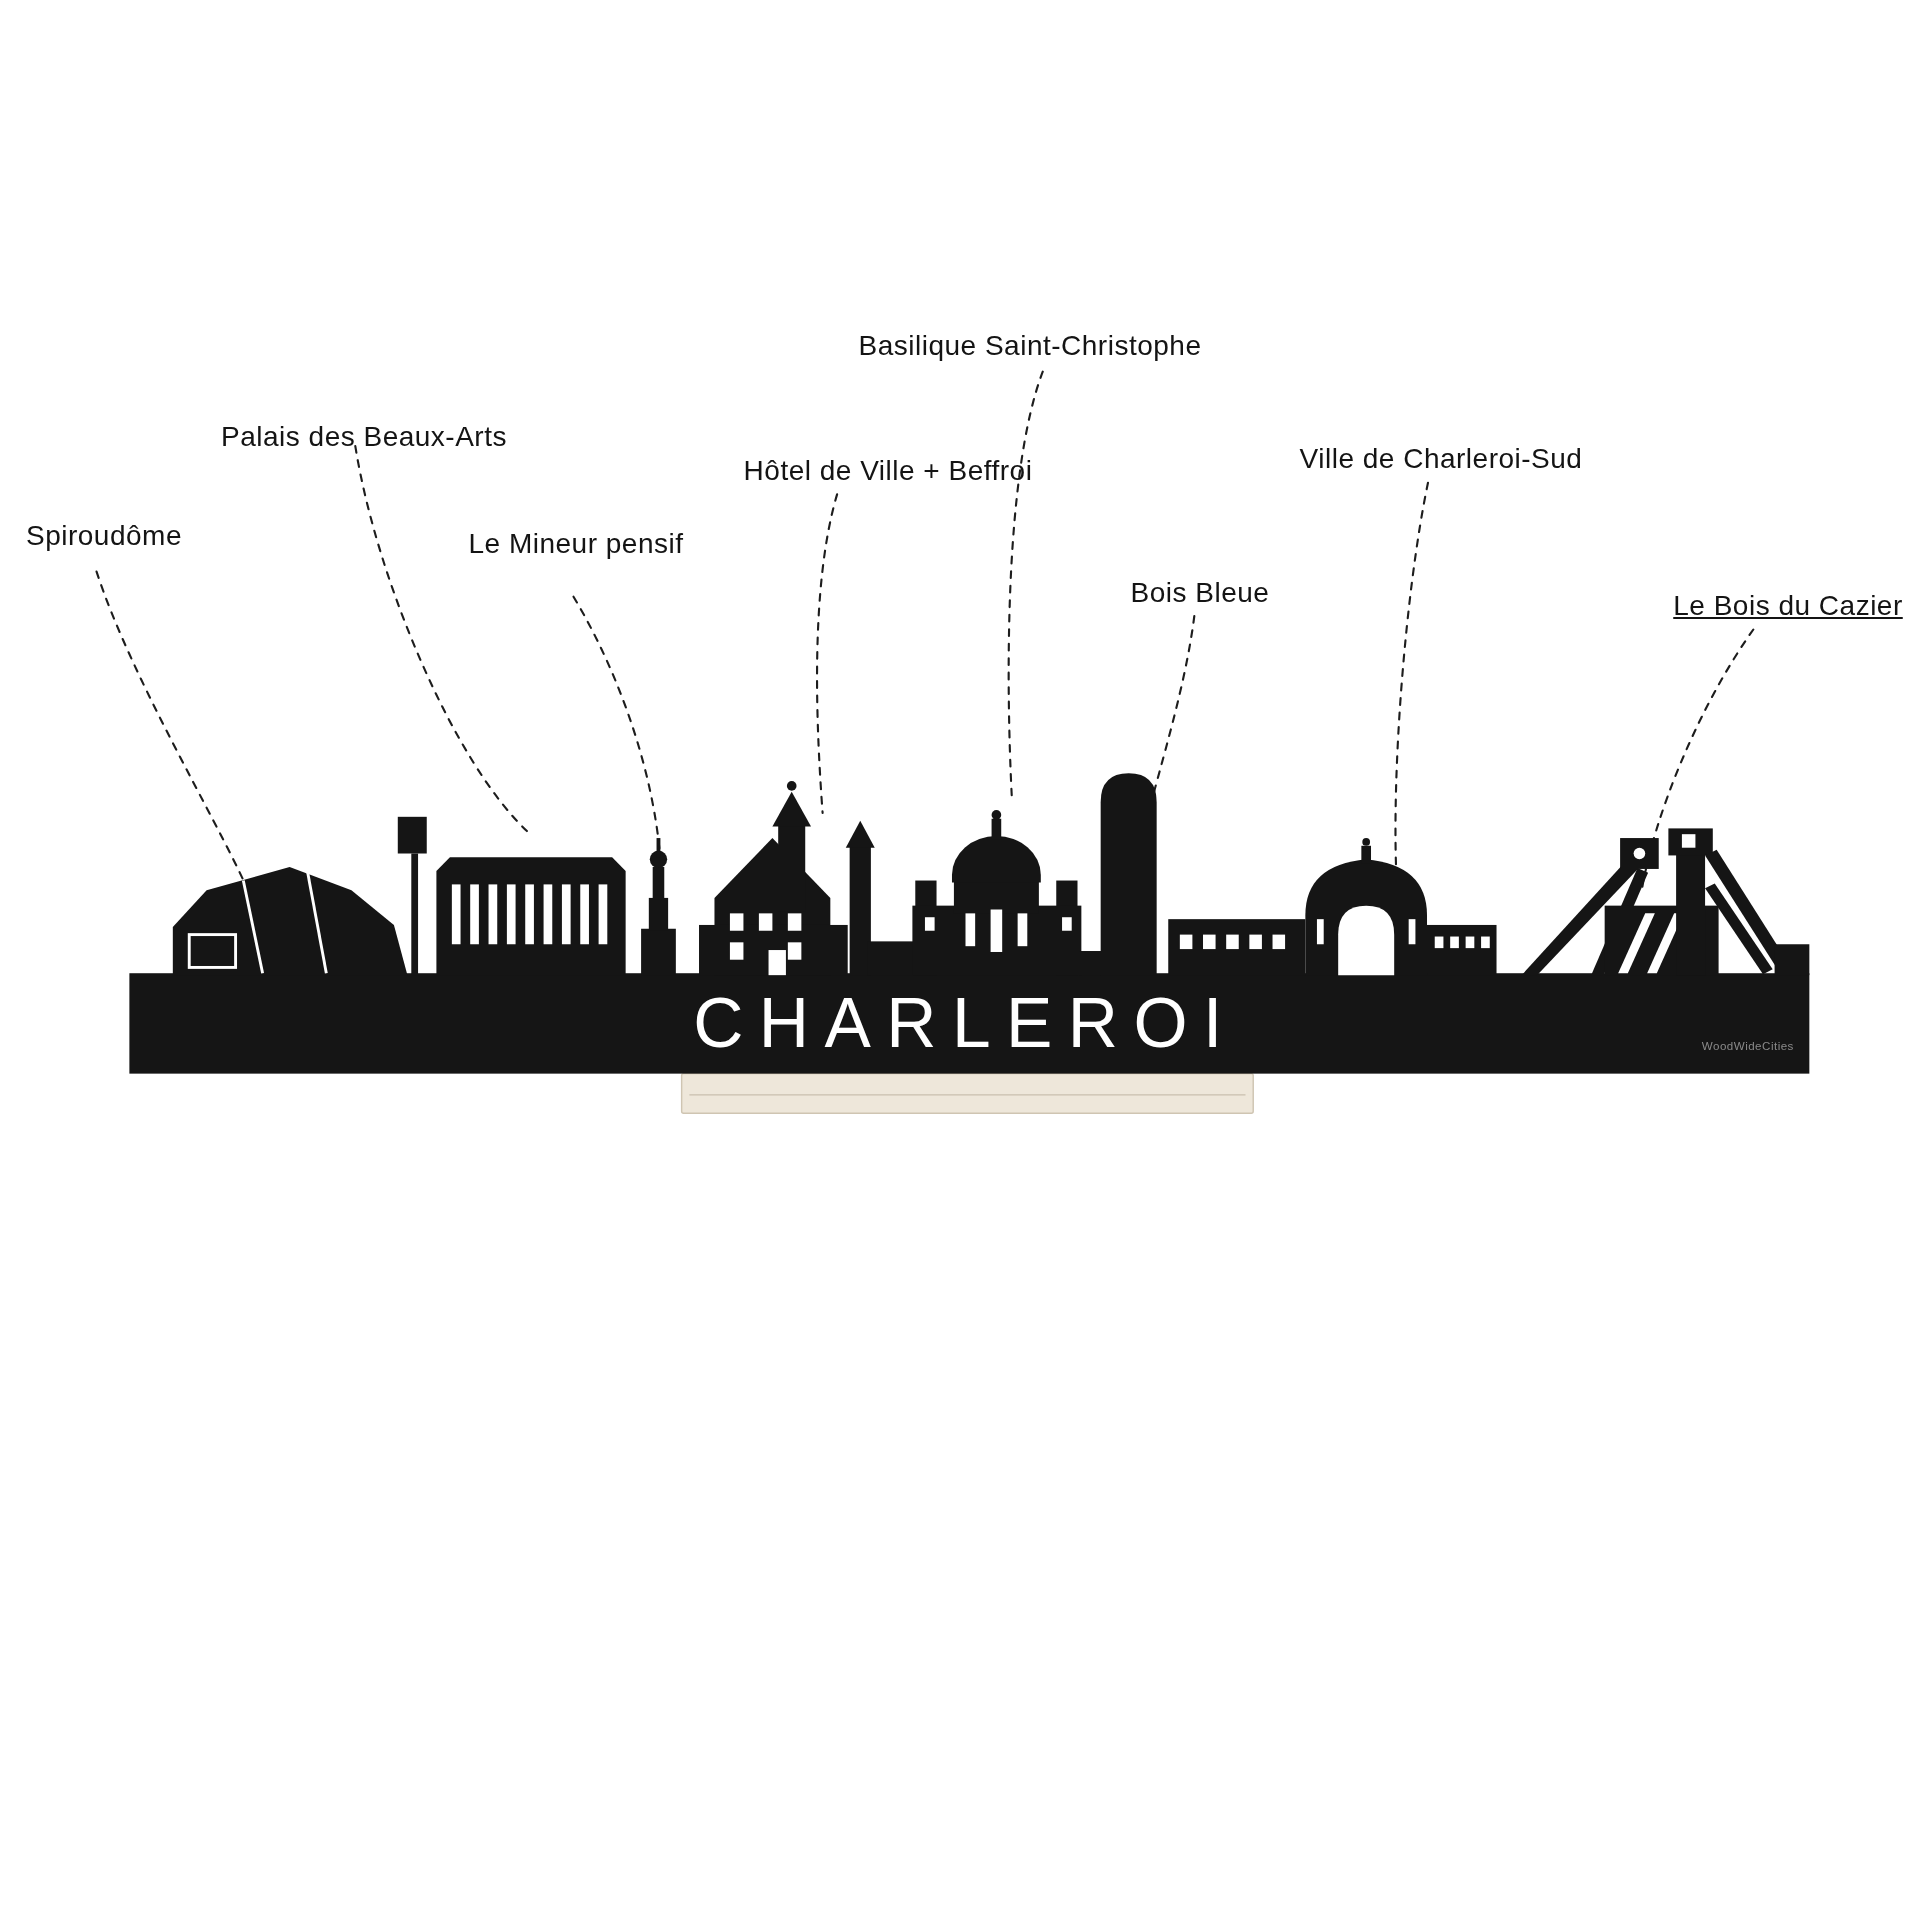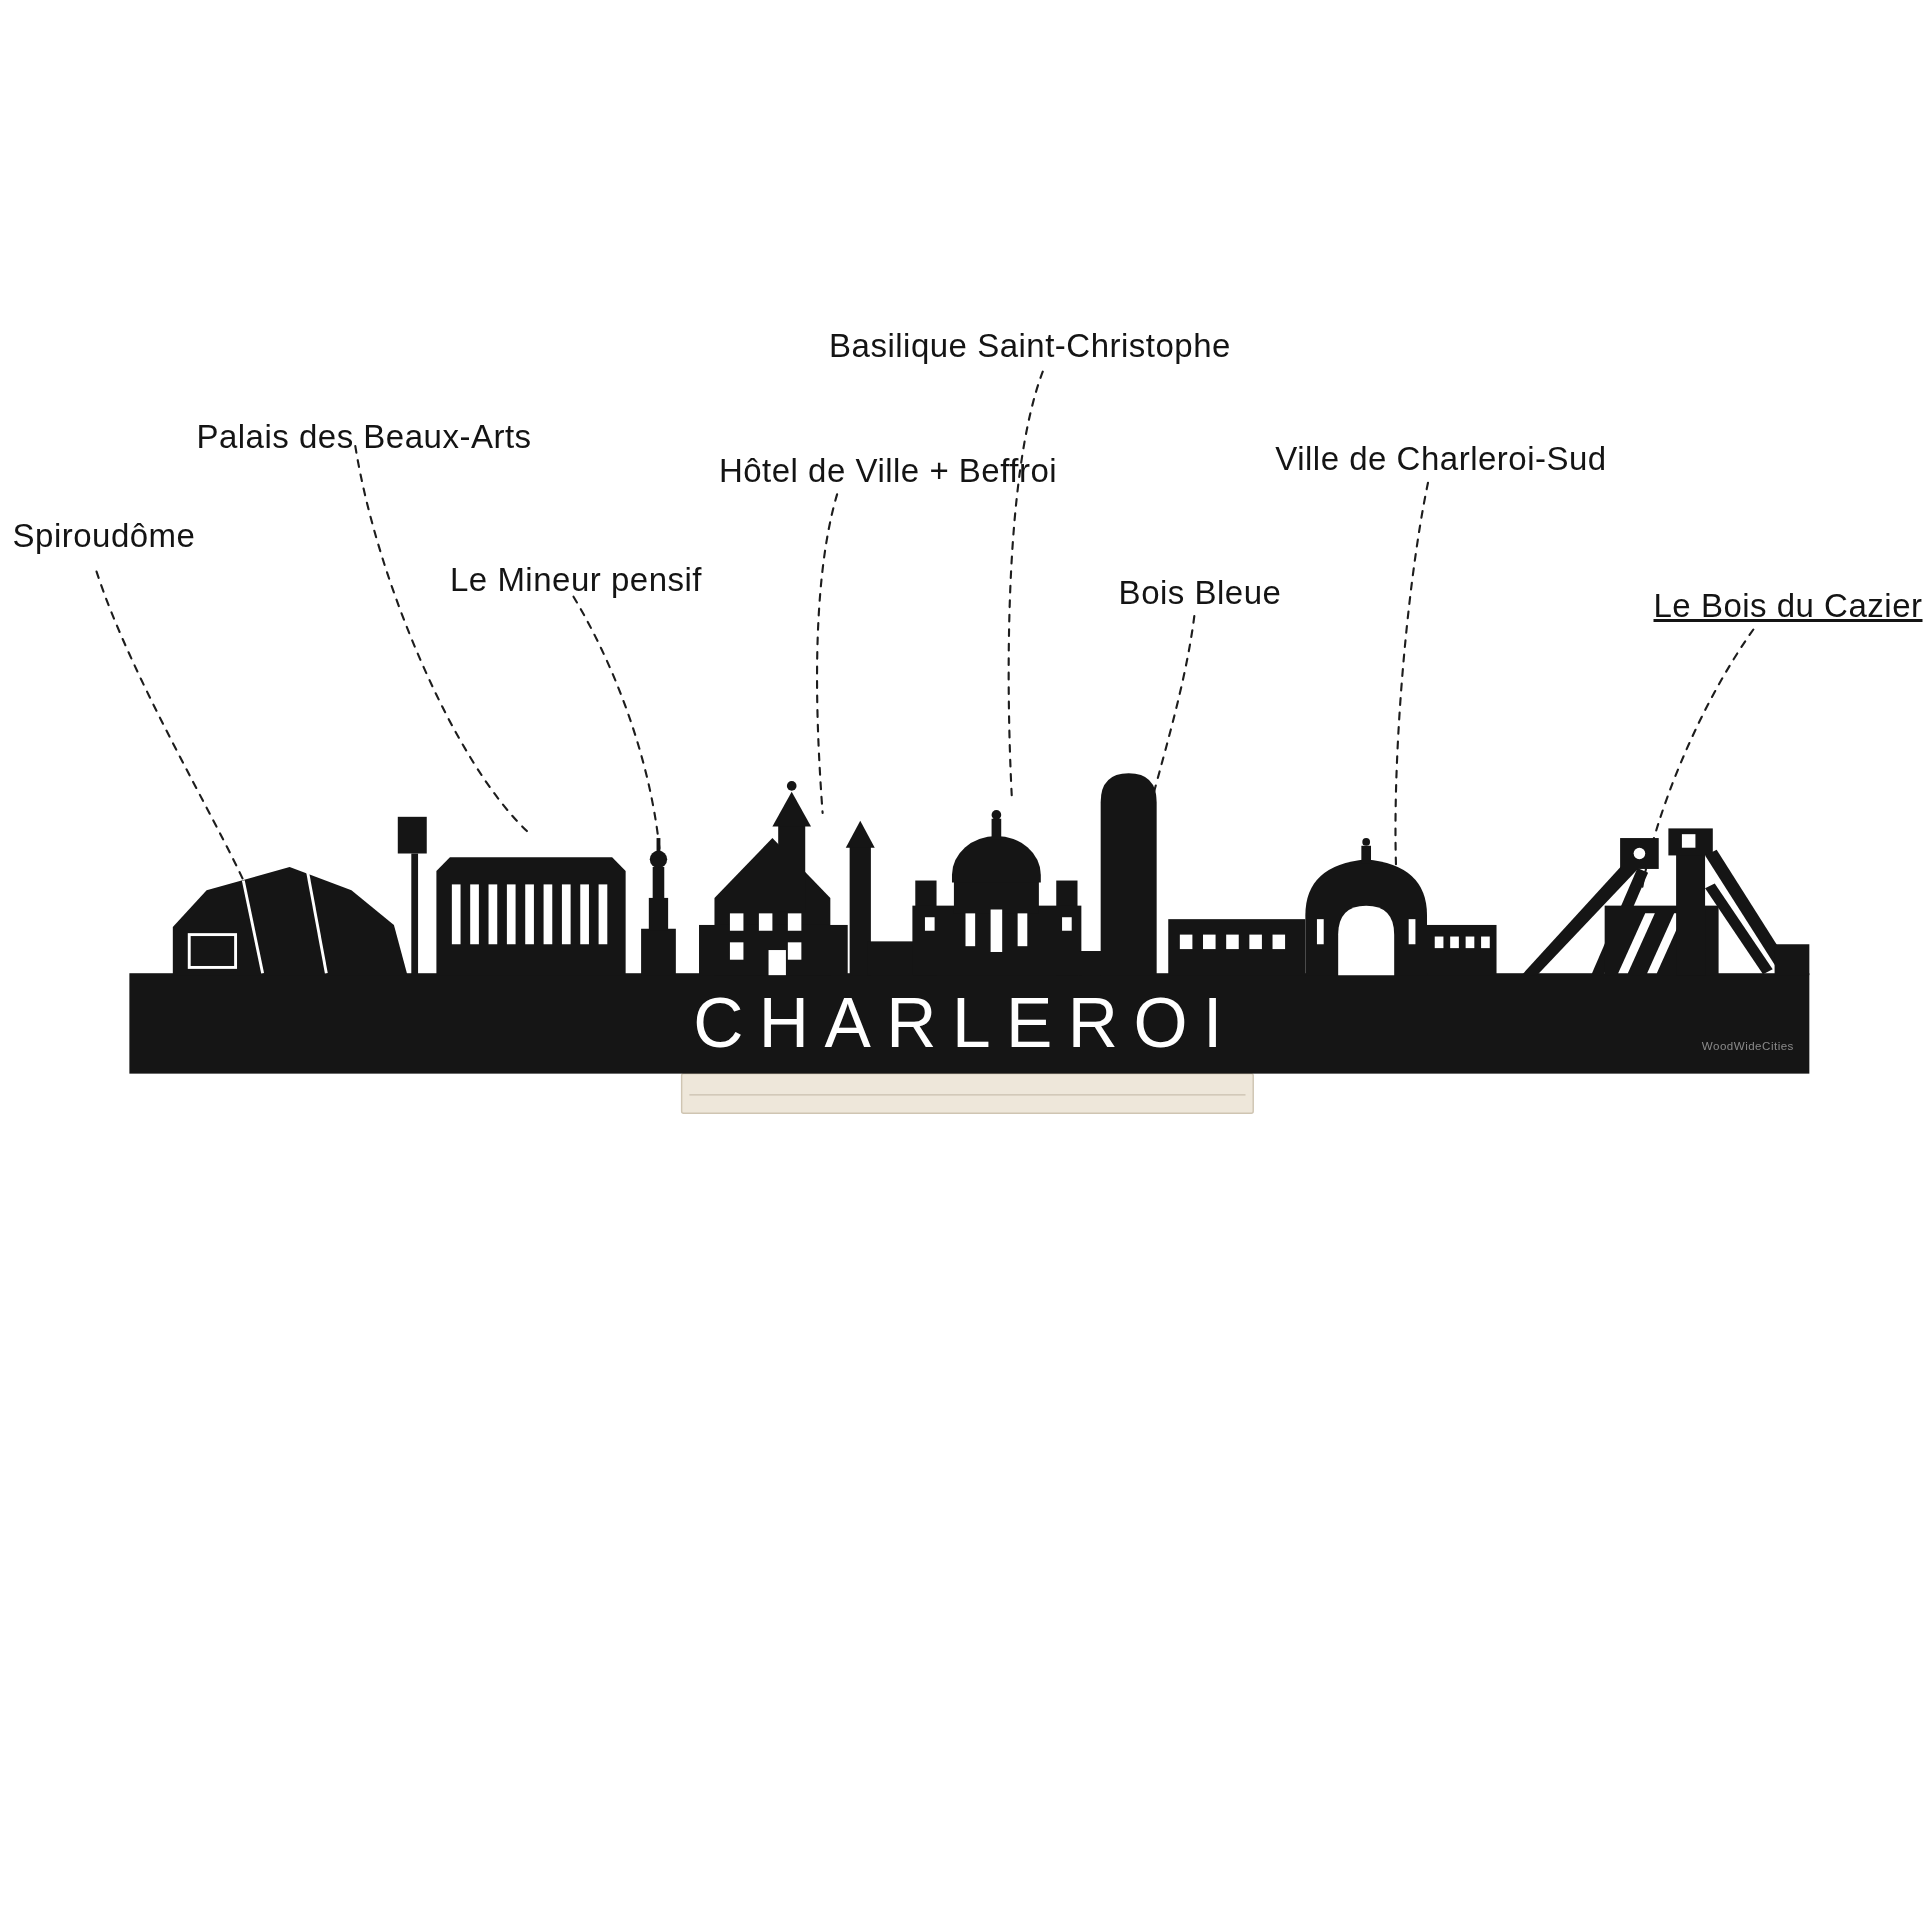--- a/index.html
+++ b/index.html
@@ -11,21 +11,21 @@
     position: relative;
     width: 1931px;
     height: 1931px;
     background: #ffffff;
     overflow: hidden;
     font-family: "Liberation Sans", sans-serif;
   }
   .label {
     position: absolute;
     transform: translateX(-50%);
-    font-size: 33px;
+    font-size: 28px;
     line-height: 39px;
     color: #141414;
     white-space: nowrap;
     letter-spacing: 0.5px;
   }
   svg.scene {
     position: absolute;
     left: 0;
     top: 0;
   }
@@ -37,21 +37,21 @@
     stroke-linecap: round;
   }
 </style>
 </head>
 <body>
 
 <div id="canvas">
 
   <div class="label" style="left:104px;  top:516px;">Spiroudôme</div>
   <div class="label" style="left:364px;  top:417px;">Palais des Beaux-Arts</div>
-  <div class="label" style="left:576px;  top:560px;">Le Mineur pensif</div>
+  <div class="label" style="left:576px;  top:524px;">Le Mineur pensif</div>
   <div class="label" style="left:849px;  top:451px;margin-left:39px;">Hôtel de Ville + Beffroi</div>
   <div class="label" style="left:1030px; top:326px;">Basilique Saint-Christophe</div>
   <div class="label" style="left:1200px; top:573px;">Bois Bleue</div>
   <div class="label" style="left:1441px; top:439px;">Ville de Charleroi-Sud</div>
   <div class="label" style="left:1788px; top:586px;text-decoration:underline;">Le Bois du Cazier</div>
 
   <svg class="scene" width="1931" height="1931" viewBox="0 0 2000 2000">
 
     <g>
       <path class="leader" d="M 100 592 C 135 700, 222 845, 254 916"></path>

